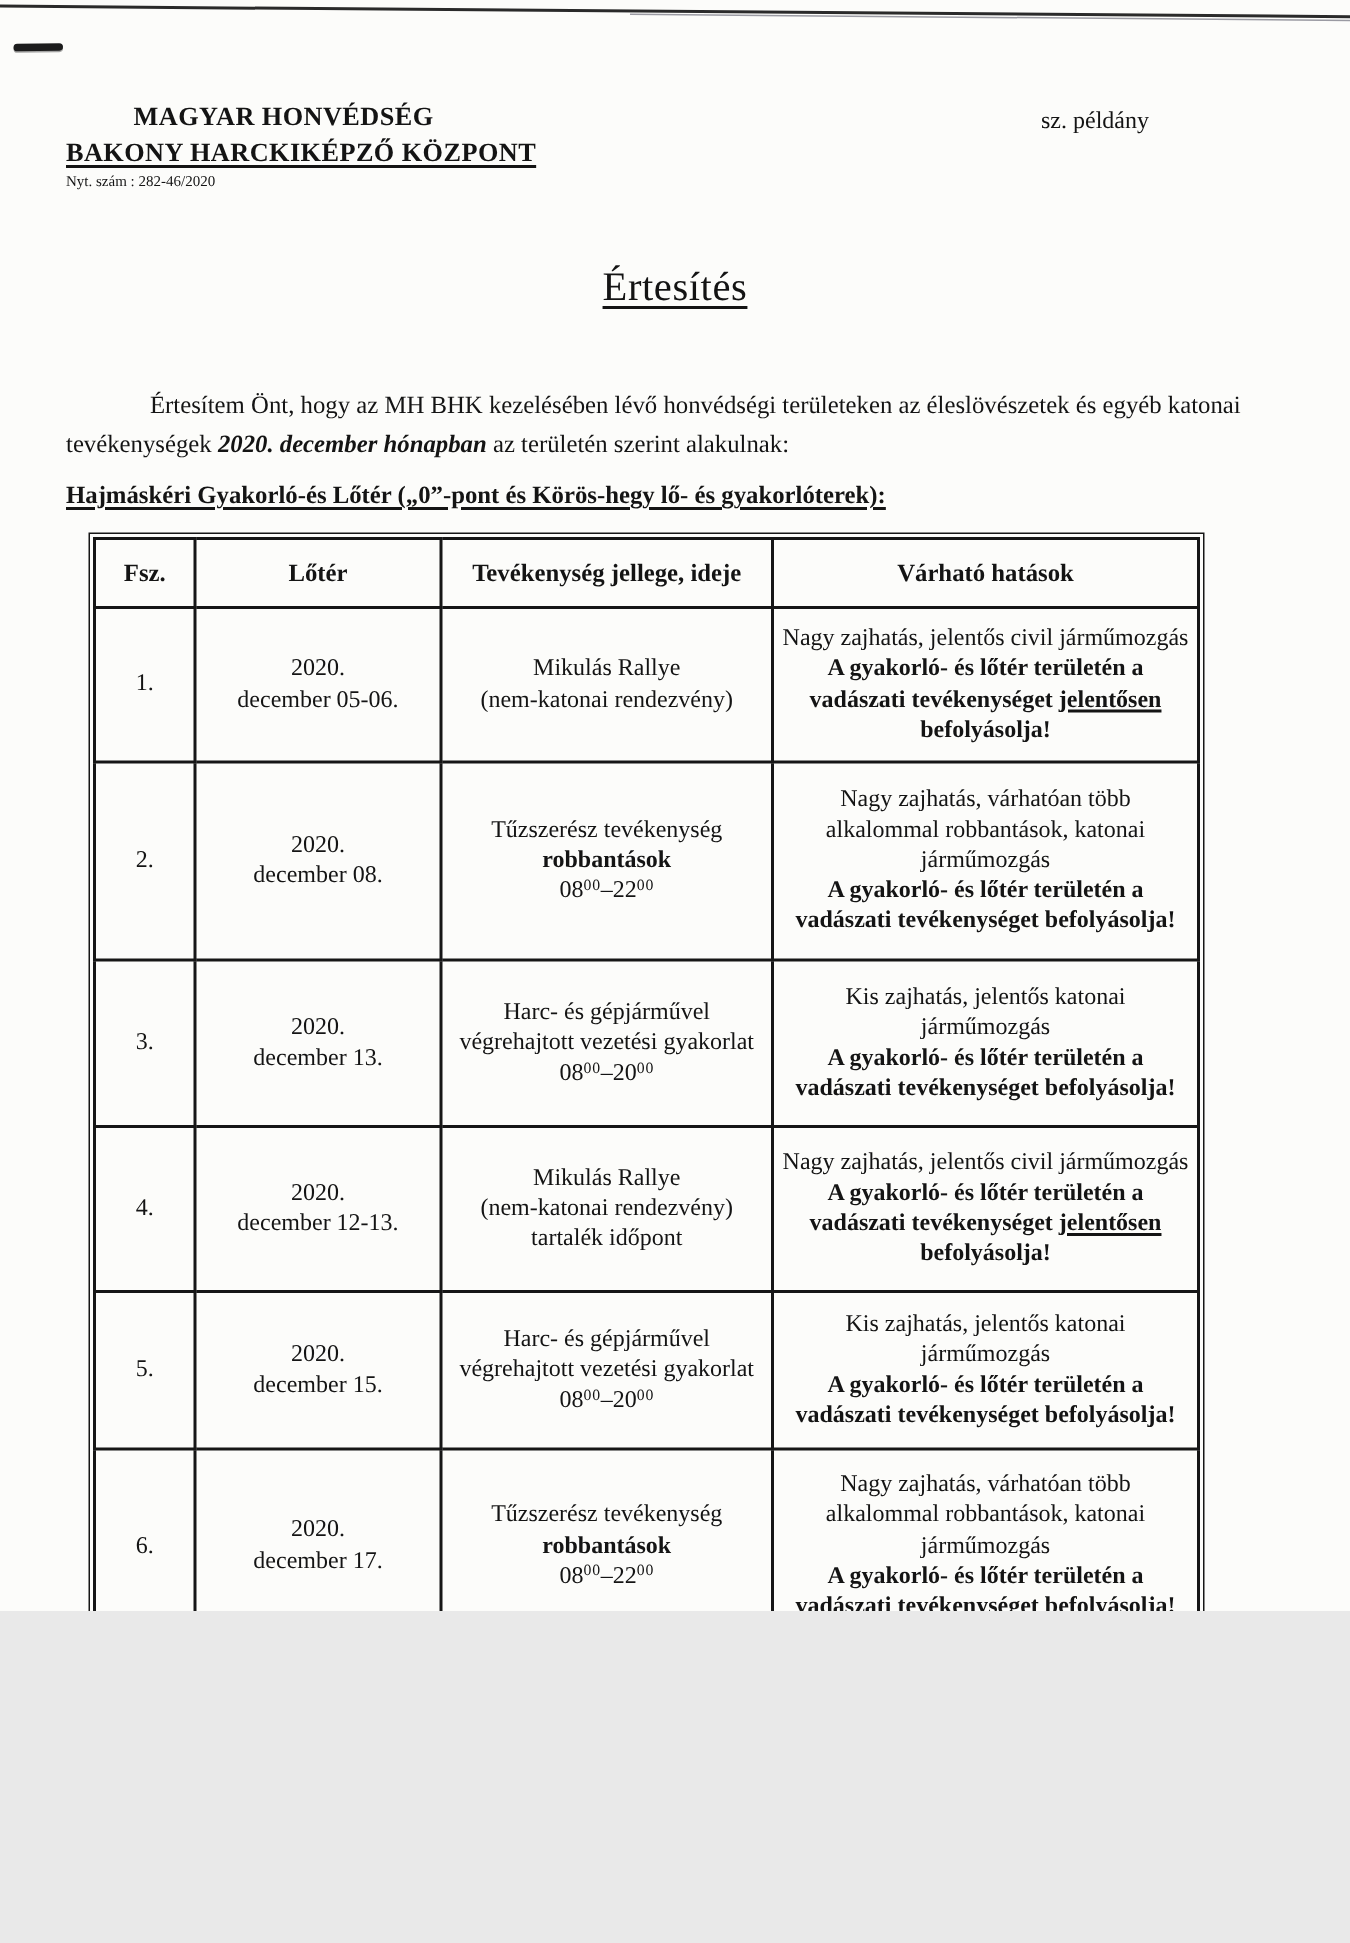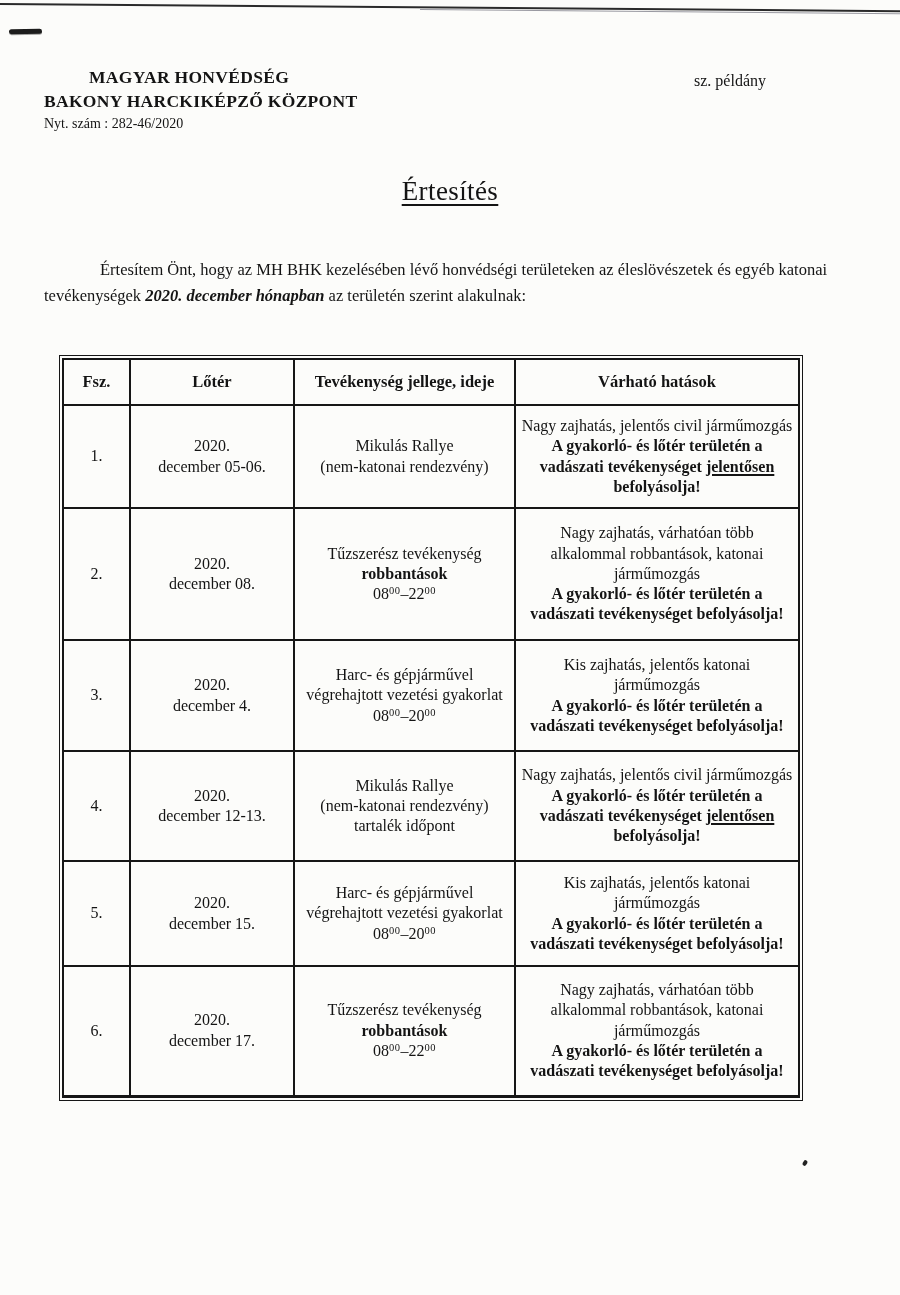--- a/index.html
+++ b/index.html
@@ -4,21 +4,21 @@
 <style>
   html,body{margin:0;padding:0;}
   body{
     width:900px;height:1295px;
     background:#e9e9e9;
     font-family:"Liberation Serif", serif;
     color:#141414;
   }
   .page{
     position:relative;
-    width:900px;height:1295px;
+    width:900px;height:1074px;
     background:#fcfcfa;
     overflow:hidden;
   }
   
   .scan-top-line{
     position:absolute;left:-10px;top:3px;width:940px;height:2px;
     background:#2a2a2a;
     transform:rotate(0.45deg);transform-origin:left center;
   }
   .scan-top-line2{
@@ -33,23 +33,23 @@
   }
   .scan-speck{
     position:absolute;left:803px;top:1160px;width:4px;height:6px;
     background:#222;border-radius:2px;transform:rotate(30deg);
   }
   
   .hdr{position:absolute;left:44px;top:66px;line-height:1.35;}
   .hdr .l1{font-weight:bold;font-size:17.5px;margin-left:45px;letter-spacing:.3px;}
   .hdr .l2{
     font-weight:bold;font-size:17.5px;letter-spacing:.3px;
-    text-decoration-thickness:2px;text-underline-offset:3px;
-  }
-  .hdr .l3{font-size:14px;margin-top:2px;}
+    text-decoration:underline;text-decoration-thickness:2px;text-underline-offset:3px;
+  }
+  .hdr .l3{font-size:10px;margin-top:2px;}
   .copy-label{position:absolute;left:694px;top:72px;font-size:16px;}
   
   .doc-title{
     position:absolute;left:0;top:176px;width:900px;text-align:center;
   }
   .doc-title span{
     font-weight:normal;font-size:27px;letter-spacing:.4px;
     text-decoration:underline;text-decoration-thickness:2px;text-underline-offset:4px;
   }
   
@@ -107,20 +107,21 @@
     <div class="l3">Nyt. szám : 282-46/2020</div>
   </div>
   <div class="copy-label">sz. példány</div>
 
   <div class="doc-title">
     <span>Értesítés</span>
   </div>
 
   <p class="intro"><span>Értesítem Önt, hogy az MH BHK kezelésében lévő honvédségi területeken az éleslövészetek és egyéb katonai tevékenységek </span><span class="b">2020. december hónapban</span><span> az területén szerint alakulnak:</span></p>
 
+  <div class="section-h">Hajmáskéri Gyakorló-és Lőtér („0”-pont és Körös-hegy lő- és gyakorlóterek):</div>
 
   <table class="tbl">
     <colgroup>
       <col style="width:67px">
       <col style="width:164px">
       <col style="width:221px">
       <col style="width:284px">
     </colgroup>
     <thead>
       <tr>
@@ -159,21 +160,21 @@
           </td>
           <td>
             <div><span>Nagy zajhatás, várhatóan több alkalommal robbantások, katonai járműmozgás</span></div>
             <div><span class="b">A gyakorló- és lőtér területén a vadászati tevékenységet befolyásolja!</span></div>
           </td>
         </tr>
         <tr>
           <td>3.</td>
           <td>
             <div><span>2020.</span></div>
-            <div><span>december 4.</span></div>
+            <div><span>december 13.</span></div>
           </td>
           <td>
             <div><span>Harc- és gépjárművel végrehajtott vezetési gyakorlat</span></div>
             <div><span>08</span><span class="sup">00</span><span>–20</span><span class="sup">00</span></div>
           </td>
           <td>
             <div><span>Kis zajhatás, jelentős katonai járműmozgás</span></div>
             <div><span class="b">A gyakorló- és lőtér területén a vadászati tevékenységet befolyásolja!</span></div>
           </td>
         </tr>

